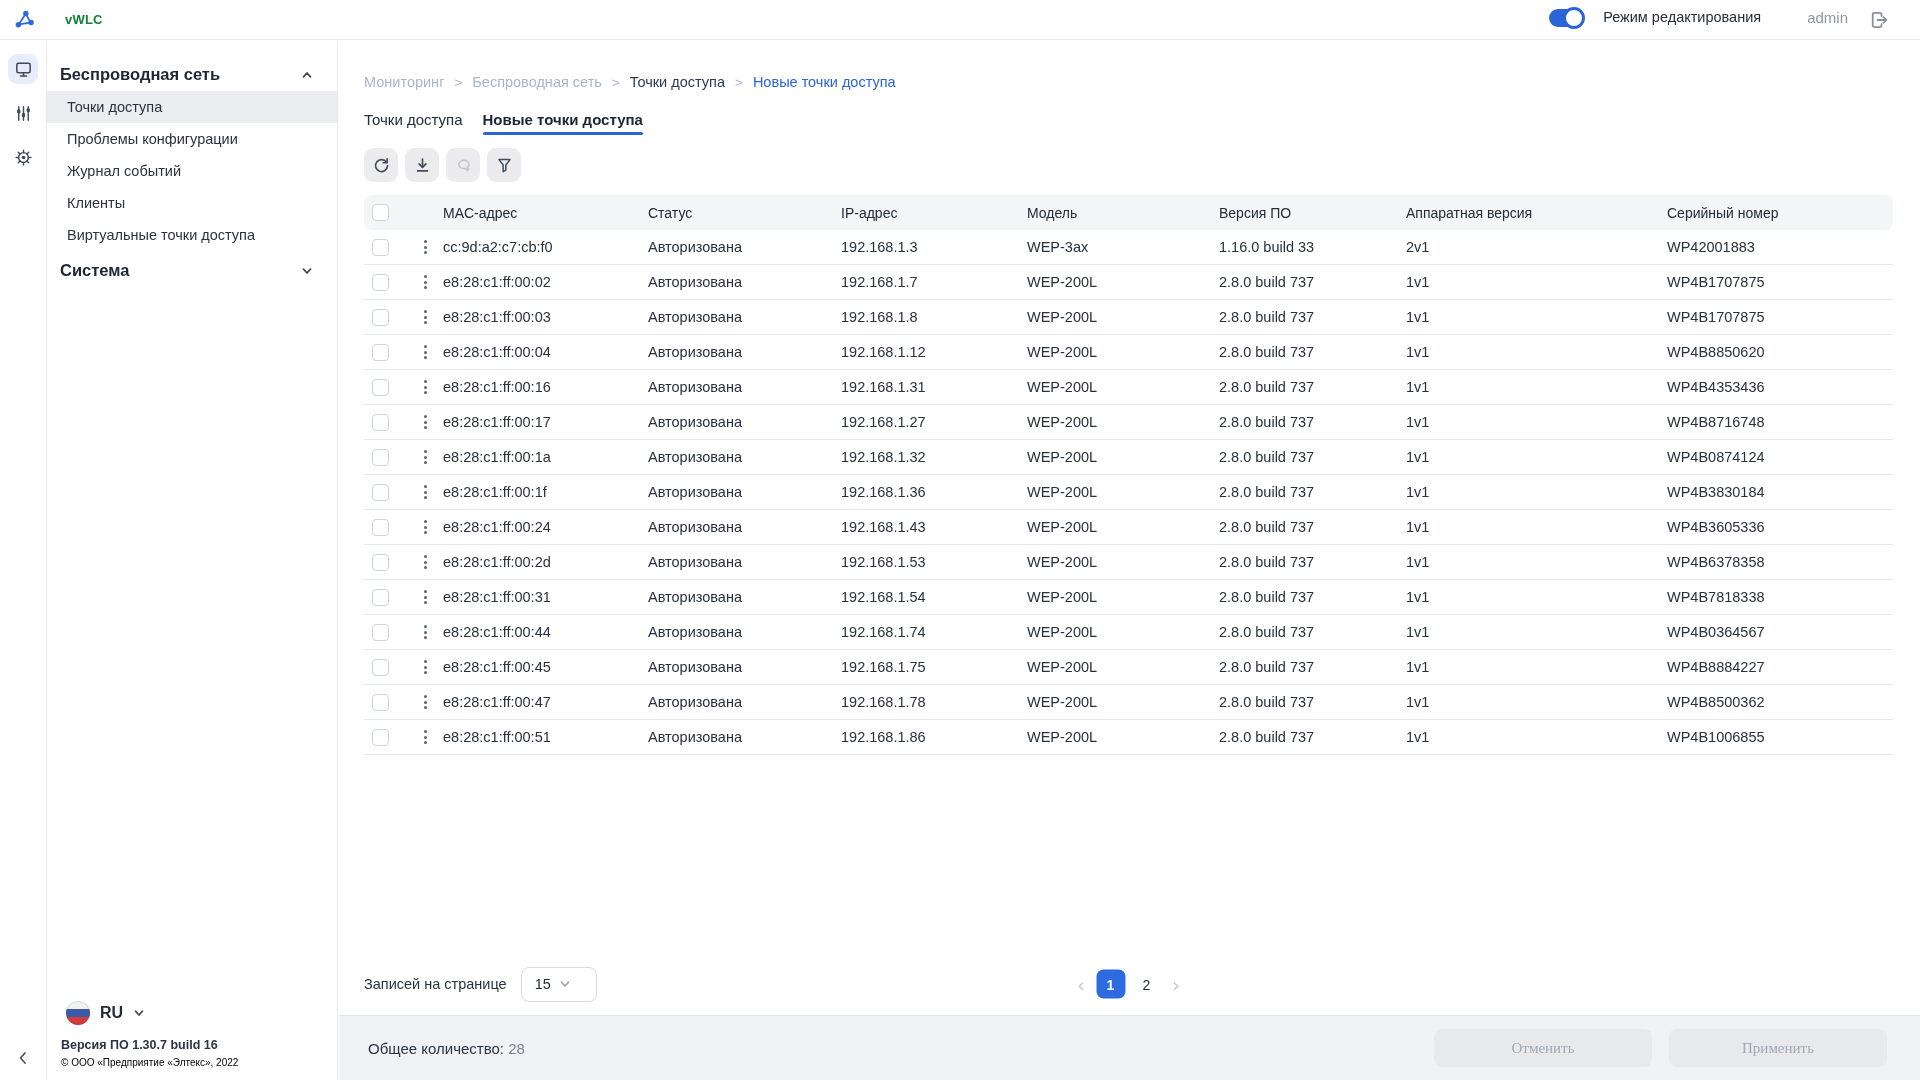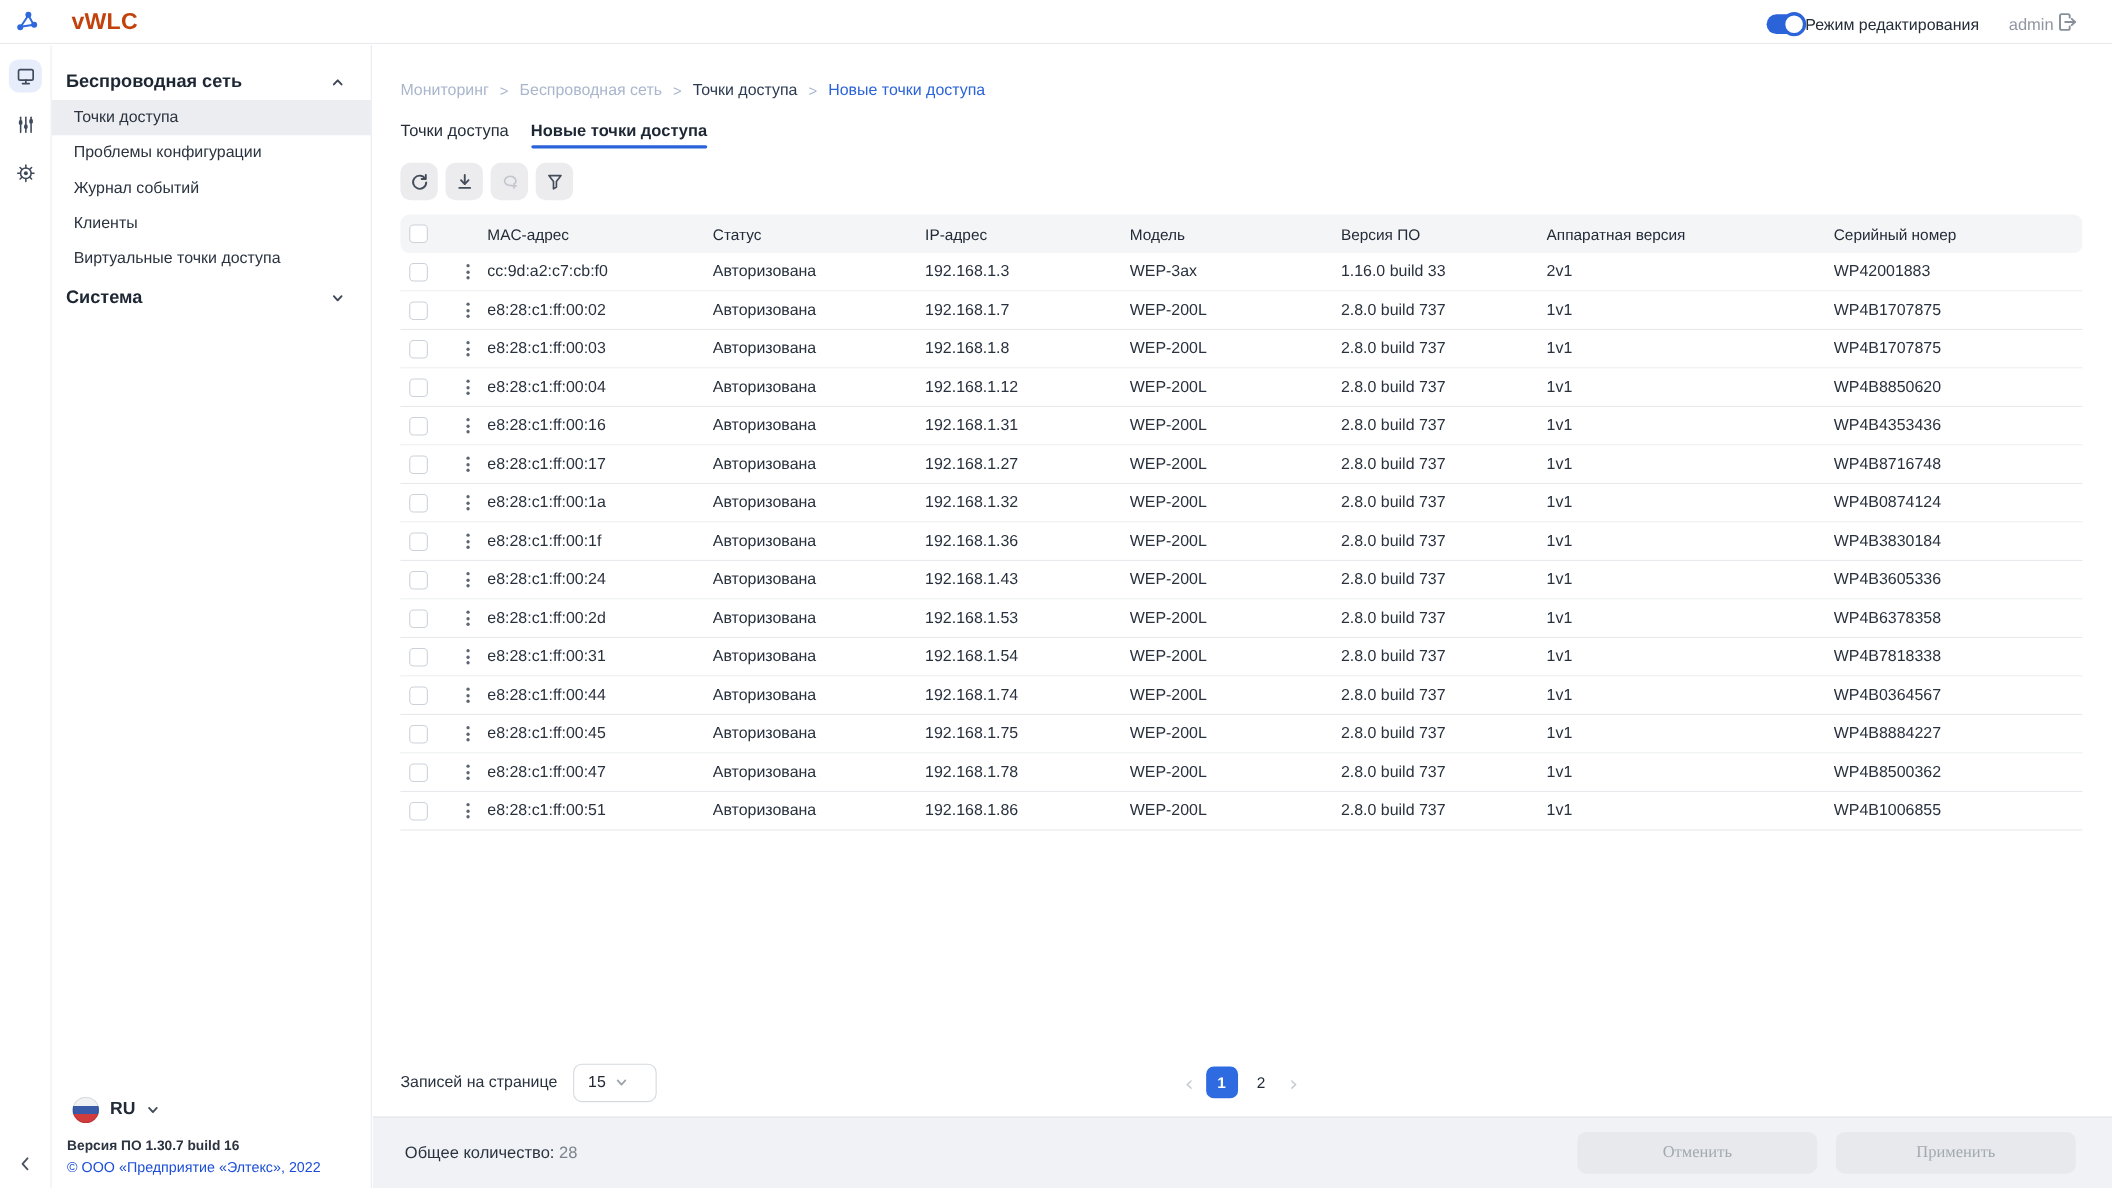--- a/index.html
+++ b/index.html
@@ -5,22 +5,22 @@
   html,body{margin:0;padding:0;}
   body{
     width:1920px;height:1080px;overflow:hidden;background:#fff;
     font-family:"Liberation Sans","DejaVu Sans",sans-serif;color:#232b36;position:relative;
   }
   svg{display:block}
   
   .topbar{position:absolute;top:0;left:0;right:0;height:40px;background:#fff;border-bottom:1px solid #e8eaee;
     display:flex;align-items:center;justify-content:space-between;padding:0 30px 0 14px;box-sizing:border-box;z-index:5}
   .brand{display:flex;align-items:center;gap:30px}
-  .app-title{color:#c2410c;font-weight:700;font-size:21px;letter-spacing:.2px}
-  .top-right{display:flex;align-items:flex-end;gap:1px}
+  .app-title{color:#15803d;font-weight:700;font-size:13px;letter-spacing:.2px}
+  .top-right{display:flex;align-items:flex-start;gap:20px}
   .toggle{width:34px;height:18px;border-radius:10px;background:#2b63d9;position:relative;cursor:pointer;display:inline-block}
   .toggle::after{content:'';position:absolute;top:-2px;right:-2px;width:16px;height:16px;background:#fff;
     border:3px solid #2b63d9;border-radius:50%}
   .edit-label{font-size:14.5px;color:#242d39}
   .admin{font-size:15px;color:#8f97a1;margin-left:26px;cursor:pointer}
   .logout{cursor:pointer}
   
   .rail{position:absolute;top:41px;left:0;bottom:0;width:47px;border-right:1px solid #e8eaee;background:#fff;
     display:flex;flex-direction:column;align-items:center;padding-top:13px;box-sizing:border-box}
   .rail-btn{width:30px;height:30px;border-radius:9px;display:flex;align-items:center;justify-content:center;margin-bottom:14px;cursor:pointer}
@@ -35,21 +35,21 @@
   .sec-header.mt{margin-top:7px}
   .side-item{height:32px;display:flex;align-items:center;padding-left:20px;font-size:14.5px;color:#2a333f;cursor:pointer}
   .side-item.selected{background:#ebedf0}
   .side-footer{padding:0 14px 12px 14px}
   .lang-row{display:flex;align-items:center;gap:10px;padding-left:5px;margin-bottom:13px;cursor:pointer}
   .flag{width:24px;height:24px;border-radius:50%;
     background:linear-gradient(180deg,#f0f2f4 0 34%,#3a5ca8 34% 67%,#d23c3c 67% 100%);
     box-shadow:inset 0 0 0 1px rgba(0,0,0,.10)}
   .lang-code{font-size:16px;font-weight:700;color:#222b36}
   .version{font-size:12.5px;font-weight:700;color:#2b3440;margin-bottom:5px}
-  .copyright{font-size:13px;color:#1d4ed8;white-space:nowrap}
+  .copyright{font-size:10px;color:#000000;white-space:nowrap}
   
   .main{position:absolute;top:41px;left:339px;right:0;bottom:0;display:flex;flex-direction:column;background:#fff}
   .content{flex:1;display:flex;flex-direction:column;padding:0 27px 0 25px;box-sizing:border-box;min-height:0}
   .breadcrumb{margin-top:33px;display:flex;align-items:center;gap:10px;font-size:14.5px}
   .bc-muted{color:#a9b6cc;cursor:pointer}
   .bc-current{color:#2b3a50;cursor:pointer}
   .bc-active{color:#2b63d9;cursor:pointer}
   .bc-sep{color:#a9b6cc;font-size:13.5px}
   .tabs{margin-top:21px;display:flex;gap:20px}
   .tab{font-size:15px;color:#242d39;padding-bottom:7px;position:relative;cursor:pointer}

